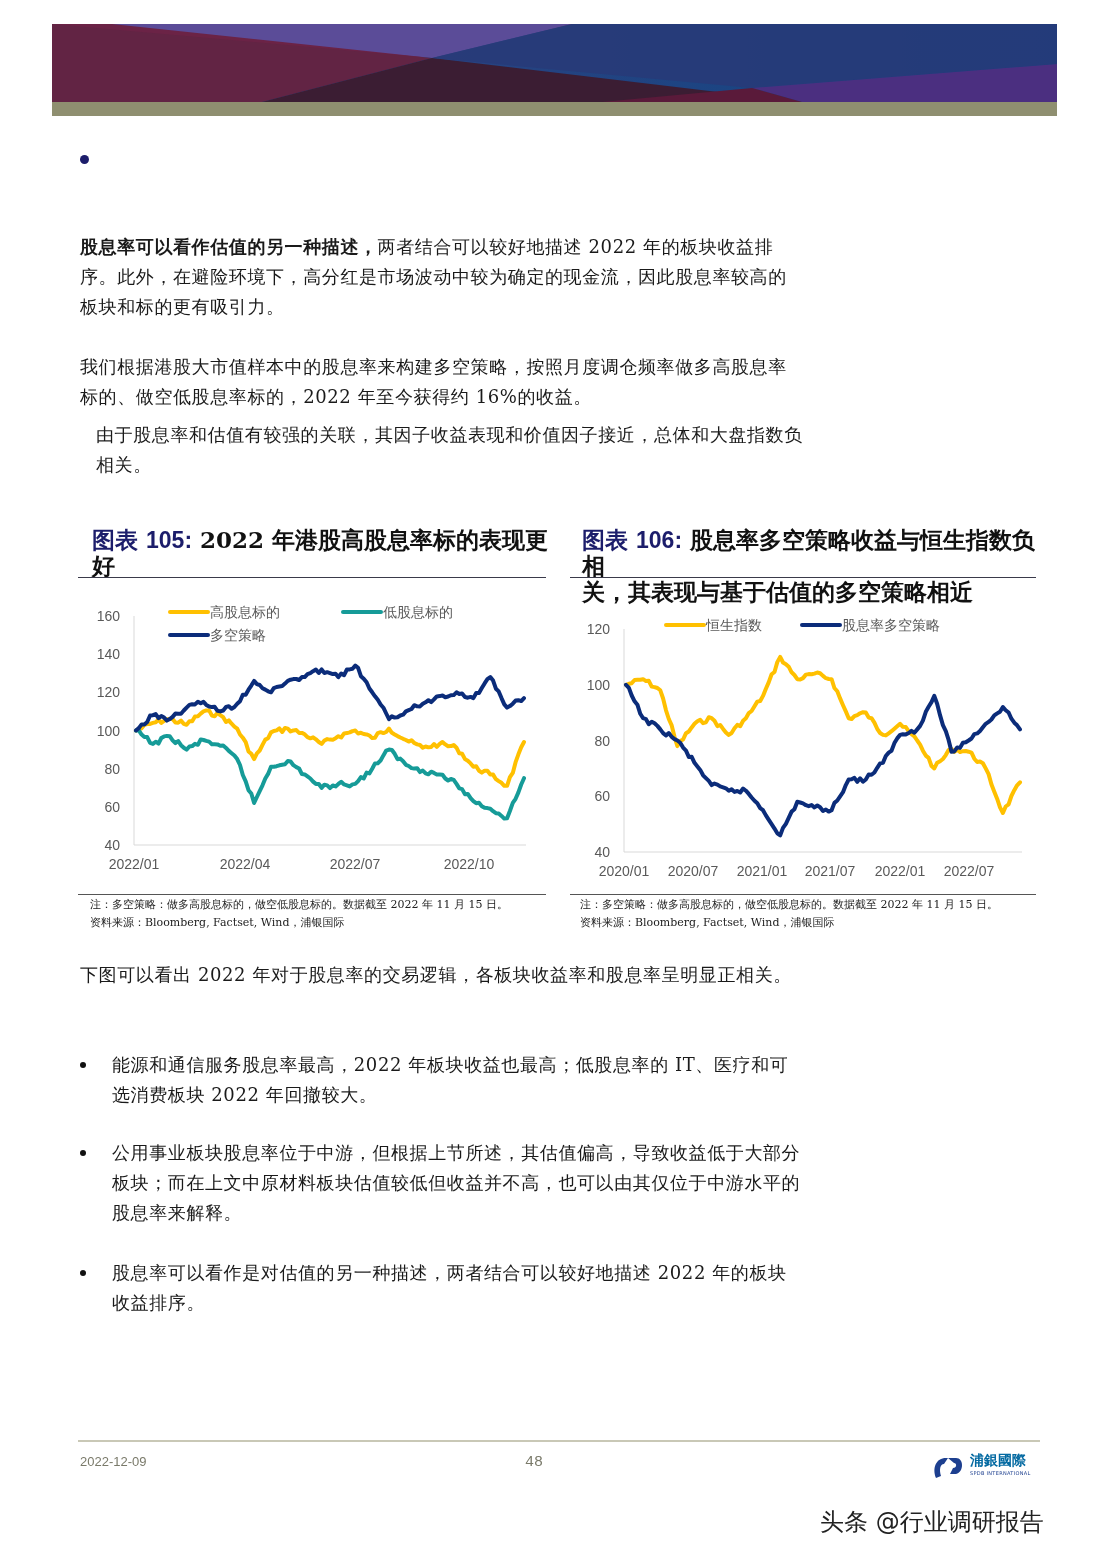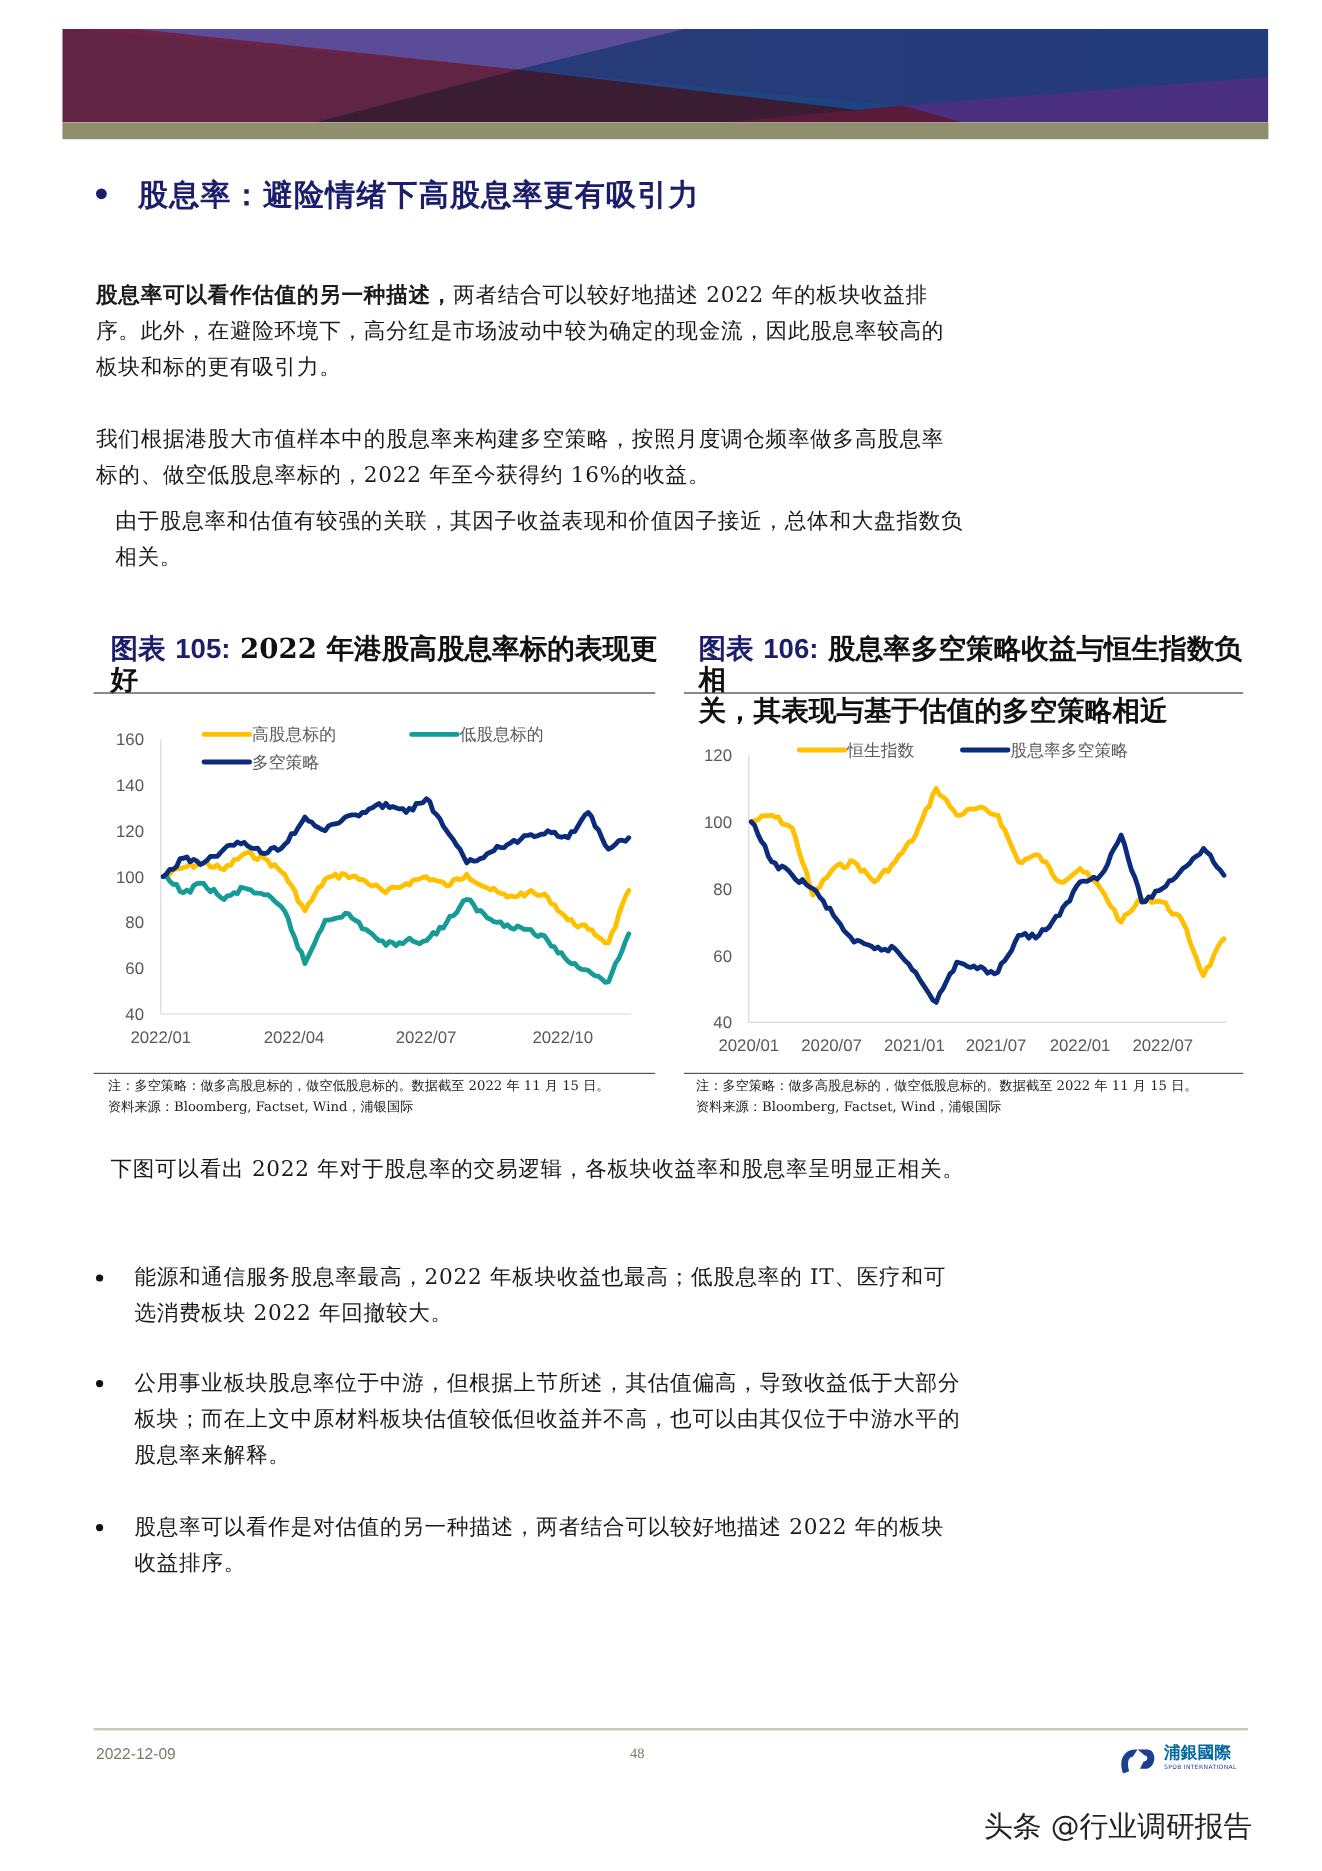--- a/index.html
+++ b/index.html
@@ -20,21 +20,21 @@
   .fig-title .num { font-family:"Liberation Sans", sans-serif; }
   .fig-title .rest { color:#111; }
   .rule { position:absolute; height:1px; background:#3a3a4a; }
   .note { position:absolute; font-size:11px; line-height:18px; color:#222; font-family:"DejaVu Serif", serif; }
   .bullet { position:absolute; left:80px; width:725px; font-family:"DejaVu Serif", serif; font-size:18px;
             line-height:30px; letter-spacing:0.6px;text-decoration:underline; }
   .bullet .bdot { position:absolute; left:0; top:12px; width:6px; height:6px; border-radius:50%; background:#111; }
   .bullet .btext { position:absolute; left:32px; width:693px; }
   .footer-rule { position:absolute; left:78px; top:1440px; width:962px; height:2px; background:#c9c8b6; }
   .footer-date { position:absolute; left:80px; top:1454px; font-size:13px; color:#7a7a6a; font-family:Liberation Sans, sans-serif; }
-  .footer-page { position:absolute; left:525px; top:1454px; font-size:12px; color:#7a7a6a; font-family:Liberation Serif, serif; }
+  .footer-page { position:absolute; left:525px; top:1454px; font-size:15px; color:#7a7a6a; font-family:Liberation Mono, monospace; }
   .logo { position:absolute; left:930px; top:1450px; width:110px; height:34px; }
   .logo .name { position:absolute; left:40px; top:2px; font-size:14px; font-weight:bold; color:#0369a1; }
   .logo .sub { position:absolute; left:40px; top:20px; font-size:5px; color:#1d3f8f; letter-spacing:0.3px; }
   .watermark { position:absolute; left:820px; top:1506px; font-size:24px; color:#222; font-family:"DejaVu Sans", sans-serif;
                text-shadow:1px 1px 0 #fff, -1px -1px 0 #fff; }
   .chart svg text { font-family:"Liberation Sans", sans-serif; }
 </style>
 </head>
 <body>
 
@@ -52,21 +52,21 @@
     <polygon points="0,0 380,34 210,78 0,78" fill="#622444"></polygon>
     <polygon points="210,78 380,34 750,78" fill="#3b1d33"></polygon>
     <polygon points="520,0 1005,0 1005,40 700,64 380,34" fill="#283a78" opacity="0.85"></polygon>
     <polygon points="700,64 1005,40 1005,78 750,78" fill="#4b2f80"></polygon>
     <polygon points="550,78 700,64 750,78" fill="#5a1a3a"></polygon>
   </svg>
 </div>
 <div class="banner-strip"></div>
 
 <div class="section-title">
-  <span class="dot"></span><span>股息率：避险情绪下高股息率更有吸引力</span>
+  <span class="dot"></span>
 </div>
 
 <div class="para" style="top:232px;">
   <b>股息率可以看作估值的另一种描述，</b><span>两者结合可以较好地描述 2022 年的板块收益排序。此外，在避险环境下，高分红是市场波动中较为确定的现金流，因此股息率较高的板块和标的更有吸引力。</span>
 </div>
 
 <div class="para" style="top:352px;">我们根据港股大市值样本中的股息率来构建多空策略，按照月度调仓频率做多高股息率标的、做空低股息率标的，2022 年至今获得约 16%的收益。</div>
 
 <div class="para" style="top:420px;margin-left:16px;">由于股息率和估值有较强的关联，其因子收益表现和价值因子接近，总体和大盘指数负相关。</div>
 
@@ -140,21 +140,21 @@
 <div class="note" style="left:90px; top:896px; width:460px;">
   <div>注：多空策略：做多高股息标的，做空低股息标的。数据截至 2022 年 11 月 15 日。</div>
   <div>资料来源：Bloomberg, Factset, Wind，浦银国际</div>
 </div>
 <div class="rule" style="left:570px; top:894px; width:466px; background:#555;"></div>
 <div class="note" style="left:580px; top:896px; width:460px;">
   <div>注：多空策略：做多高股息标的，做空低股息标的。数据截至 2022 年 11 月 15 日。</div>
   <div>资料来源：Bloomberg, Factset, Wind，浦银国际</div>
 </div>
 
-<div class="para" style="top:960px;margin-left:12px;">下图可以看出 2022 年对于股息率的交易逻辑，各板块收益率和股息率呈明显正相关。</div>
+<div class="para" style="top:960px;">下图可以看出 2022 年对于股息率的交易逻辑，各板块收益率和股息率呈明显正相关。</div>
 
 <div class="bullet" style="top:1050px; height:60px;">
   <span class="bdot"></span>
   <span class="btext">能源和通信服务股息率最高，2022 年板块收益也最高；低股息率的 IT、医疗和可选消费板块 2022 年回撤较大。</span>
 </div>
 <div class="bullet" style="top:1138px; height:90px;">
   <span class="bdot"></span>
   <span class="btext">公用事业板块股息率位于中游，但根据上节所述，其估值偏高，导致收益低于大部分板块；而在上文中原材料板块估值较低但收益并不高，也可以由其仅位于中游水平的股息率来解释。</span>
 </div>
 <div class="bullet" style="top:1258px; height:60px;">

